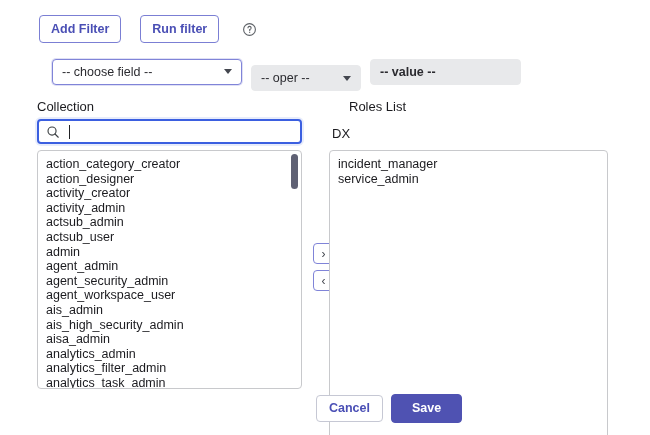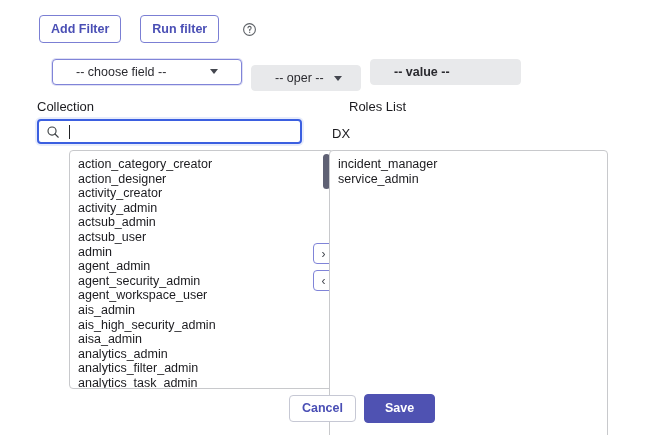--- a/index.html
+++ b/index.html
@@ -58,21 +58,21 @@
     align-items: center;
     gap: 9px;
   }
   .field {
     height: 26px;
     border-radius: 4px;
     font-size: 12.5px;
     color: #2b2b30;
     display: flex;
     align-items: center;
-    padding: 0 23px;
+    padding: 0 9px;
     box-sizing: border-box;
     cursor: pointer;
     position: relative;
   }
   .field-focus {
     background: #ffffff;
     border: 1.5px solid #8084d8;
     width: 190px;
     box-shadow: 0 0 0 1px rgba(128,132,216,.25);
   }
@@ -138,21 +138,20 @@
     border-radius: 4px;
     background: #ffffff;
     box-sizing: border-box;
     overflow: hidden;
   }
   #collection-list {
     left: 37px;
     top: 150px;
     width: 265px;
     height: 239px;
-    margin-left: 32px;
   }
   #roles-list {
     left: 329px;
     top: 150px;
     width: 279px;
     height: 296px;
   }
   .opt-wrap {
     padding: 6px 0 0 0;
   }
@@ -225,20 +224,21 @@
     background: #ffffff;
     border: 1px solid #c6c8d4;
     border-radius: 4px;
     color: #4a4fb5;
     font-size: 12.5px;
     font-weight: bold;
     padding: 6px 12px;
     cursor: pointer;
     line-height: 13px;
     font-family: "Liberation Sans", sans-serif;
+    margin-left: 27px;
   }
   .btn-save {
     background: #4f52b2;
     border: 1px solid #4f52b2;
     border-radius: 4px;
     color: #ffffff;
     font-size: 12.5px;
     font-weight: bold;
     padding: 7px 20px;
     cursor: pointer;

